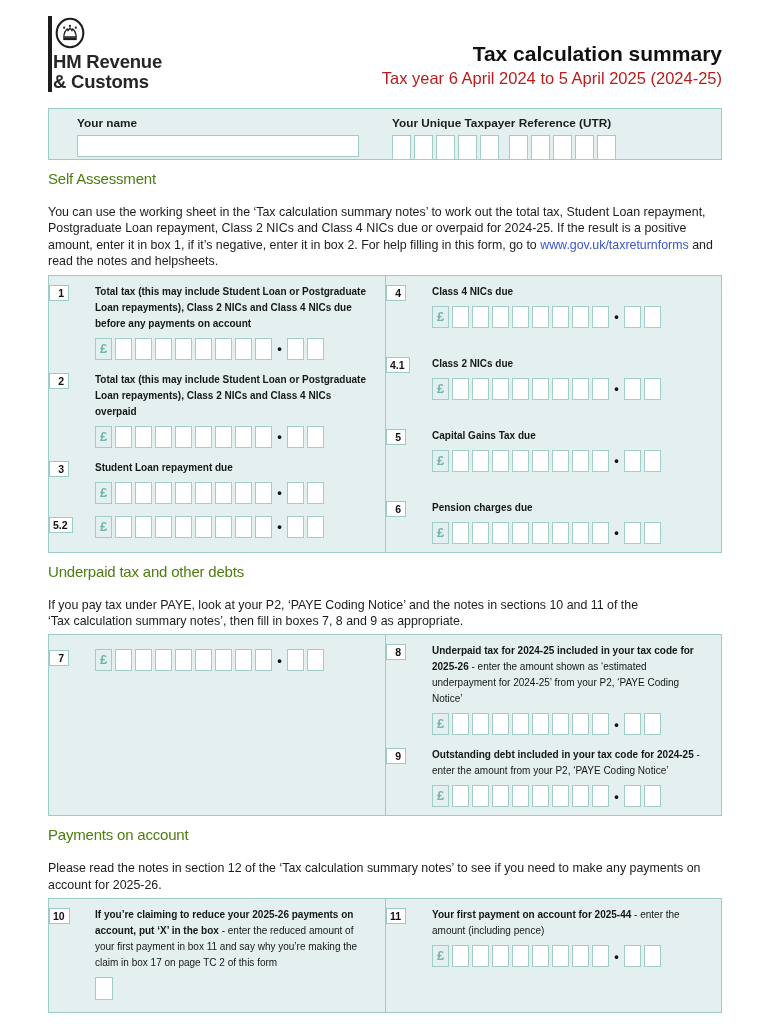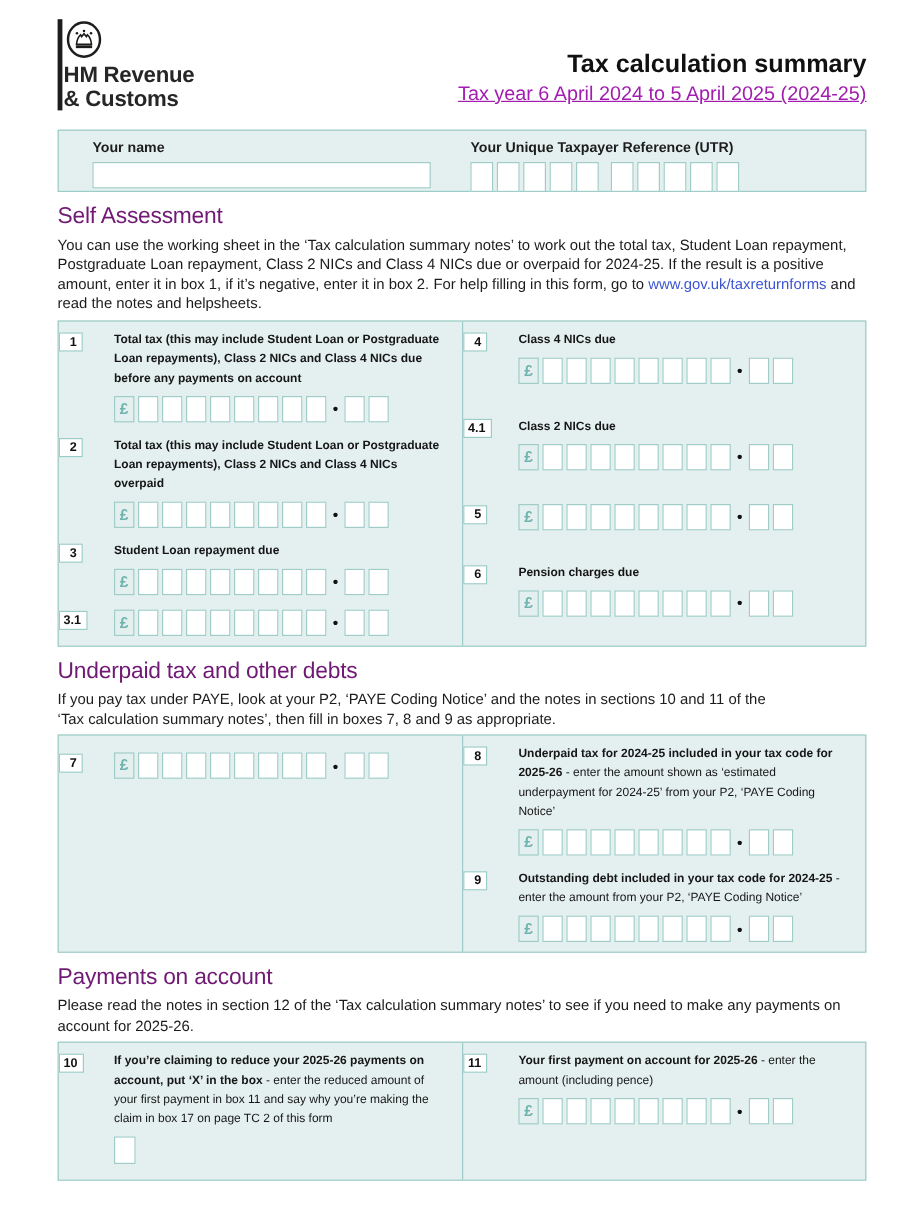--- a/index.html
+++ b/index.html
@@ -16,34 +16,34 @@
 
   
   .header{display:flex;justify-content:space-between;align-items:flex-start;height:80px;}
   .logo{display:flex;gap:1px;}
   .logo-bar{width:4px;height:76px;background:#1d1d1b;}
   .logo-stack{display:flex;flex-direction:column;}
   .crown{margin:1px 0 3px 1px;}
   .org{font-size:18.5px;font-weight:700;line-height:1.1;color:#262626;letter-spacing:-0.2px;}
   .titleblock{text-align:right;padding-top:26px;margin-left:12px;}
   .doc-title{font-size:21px;font-weight:700;color:#111;}
-  .doc-subtitle{font-size:16.5px;margin-top:3px;color:#a21caf;text-decoration:underline;}
+  .doc-subtitle{font-size:16.5px;margin-top:3px;color:#b91c1c;}
 
   
   .panel{background:var(--panel-bg);border:1px solid var(--panel-border);}
   .identity{margin-top:12px;height:52px;display:grid;grid-template-columns:1fr 1fr;padding:7px 14px 0 28px;}
   .id-label{font-size:11.8px;font-weight:700;margin-bottom:5px;}
   .name-input{width:282px;height:22px;border:1px solid var(--cell-border);background:#fff;outline:none;font:12px "Liberation Sans",sans-serif;padding:0 4px;}
   .utr-row{display:flex;gap:10px;}
   .utr-group{display:flex;gap:3px;}
   .ucell{width:19px;height:25px;background:#fff;border:1px solid var(--cell-border);display:inline-block;}
 
   
-  .section-heading{font-size:19px;font-weight:400;color:#701a75;margin-top:10px;letter-spacing:-0.2px;}
-  .intro{font-size:12.4px;line-height:1.32;margin-top:4px;max-width:674px;}
+  .section-heading{font-size:15px;font-weight:400;color:#4d7c0f;margin-top:10px;letter-spacing:-0.2px;}
+  .intro{font-size:12.4px;line-height:1.32;margin-top:17px;max-width:674px;}
   .intro.narrow{max-width:600px;}
   .intro a{color:var(--link);text-decoration:none;}
 
   
   .form-panel{margin-top:5px;display:grid;grid-template-columns:1fr 1fr;}
   .col{padding:8px 10px 8px 0;position:relative;}
   .col.right{border-left:1px solid var(--panel-border);}
   .field{position:relative;padding-left:46px;margin-bottom:12px;}
   .field:last-child{margin-bottom:0;}
   .field.sp{margin-bottom:28px;}
@@ -162,21 +162,21 @@
           <span class="mcell"></span>
           <span class="mcell"></span>
           <span class="mcell"></span>
           <span class="mcell"></span>
           <span class="mdot">•</span>
           <span class="mcell"></span>
           <span class="mcell"></span>
         </div>
     </div>
     <div class="field">
-      <span class="badge">3.1</span>
+      <span class="badge">5.2</span>
       <div class="money">
           <span class="mcell pound">£</span>
           <span class="mcell"></span>
           <span class="mcell"></span>
           <span class="mcell"></span>
           <span class="mcell"></span>
           <span class="mcell"></span>
           <span class="mcell"></span>
           <span class="mcell"></span>
           <span class="mcell"></span>
@@ -218,20 +218,21 @@
           <span class="mcell"></span>
           <span class="mcell"></span>
           <span class="mcell"></span>
           <span class="mdot">•</span>
           <span class="mcell"></span>
           <span class="mcell"></span>
         </div>
     </div>
     <div class="field sp">
       <span class="badge">5</span>
+      <div class="label">Capital Gains Tax due</div>
       <div class="money">
           <span class="mcell pound">£</span>
           <span class="mcell"></span>
           <span class="mcell"></span>
           <span class="mcell"></span>
           <span class="mcell"></span>
           <span class="mcell"></span>
           <span class="mcell"></span>
           <span class="mcell"></span>
           <span class="mcell"></span>
@@ -338,21 +339,21 @@
       <div class="label">
         <span>If you’re claiming to reduce your 2025-26 payments on account, put ‘X’ in the box</span><span class="rest"> - enter the reduced amount of your first payment in box 11 and say why you’re making the claim in box 17 on page TC 2 of this form</span>
       </div>
       <span class="checkbox"></span>
     </div>
   </div>
   <div class="col right">
     <div class="field">
       <span class="badge">11</span>
       <div class="label">
-        <span>Your first payment on account for 2025-26</span><span class="rest"> - enter the amount (including pence)</span>
+        <span>Your first payment on account for 2025-44</span><span class="rest"> - enter the amount (including pence)</span>
       </div>
       <div class="money">
           <span class="mcell pound">£</span>
           <span class="mcell"></span>
           <span class="mcell"></span>
           <span class="mcell"></span>
           <span class="mcell"></span>
           <span class="mcell"></span>
           <span class="mcell"></span>
           <span class="mcell"></span>

